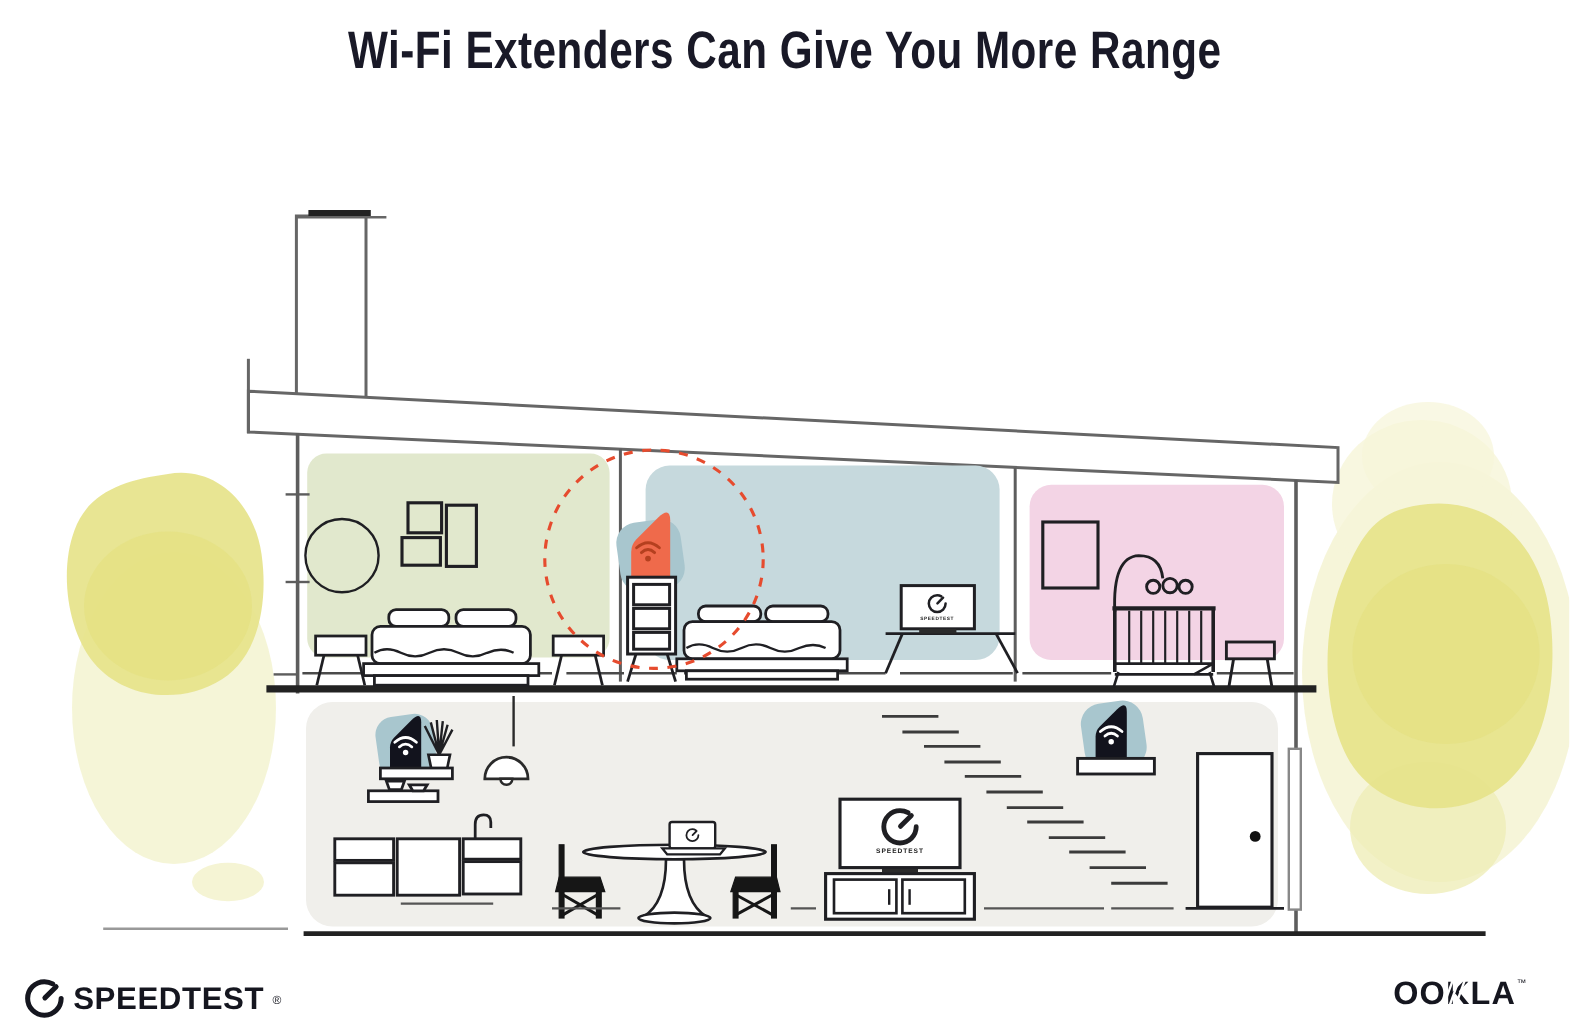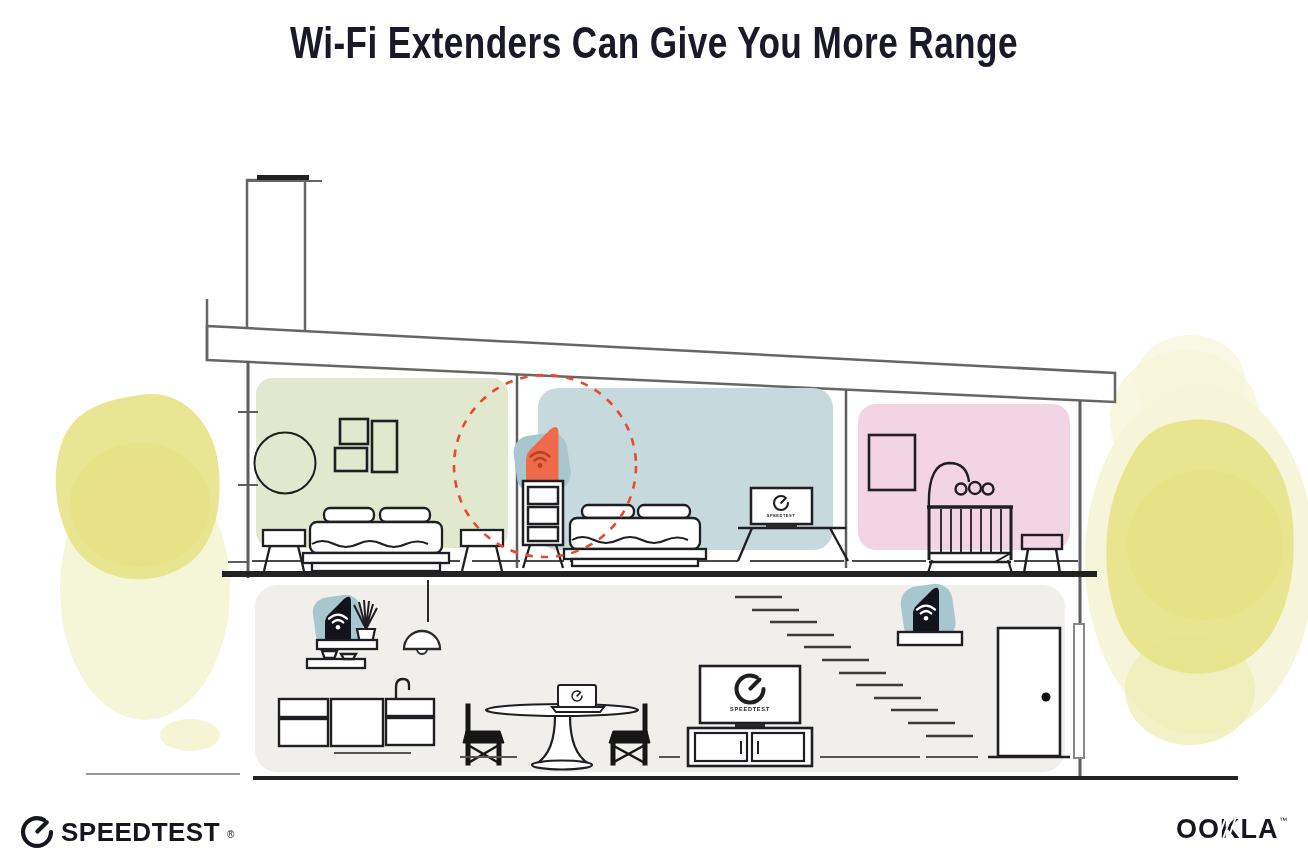--- a/index.html
+++ b/index.html
@@ -8,21 +8,21 @@
   .hdr{position:absolute;top:18px;left:0;width:100%;text-align:center;}
   .title-row,.url-row{display:flex;justify-content:center;}
   .title{display:inline-block;font-weight:700;font-size:44px;color:#191927;
          transform:scaleX(0.80);transform-origin:center;letter-spacing:0.5px;white-space:nowrap;}
   .url{display:inline-block;font-weight:400;font-size:38px;color:#23232f;
        transform:scaleX(0.88);transform-origin:center;white-space:nowrap;margin-top:2px;}
   svg.house{position:absolute;top:0;left:0;}
   .footer-left{position:absolute;left:20px;bottom:12px;display:flex;align-items:center;gap:7px;}
   .st-word{font-weight:700;font-size:26px;letter-spacing:0.5px;color:#15161f;}
   .st-mark{font-size:10px;color:#15161f;vertical-align:top;position:relative;top:2px;}
-  .footer-right{position:absolute;right:20px;bottom:12px;}
+  .footer-right{position:absolute;right:35px;bottom:12px;}
 </style>
 </head>
 <body>
 
 <div class="page">
 
   <header class="hdr">
     <div class="title-row">
         <span class="title">Wi-Fi Extenders Can Give You More Range</span>
       </div>

